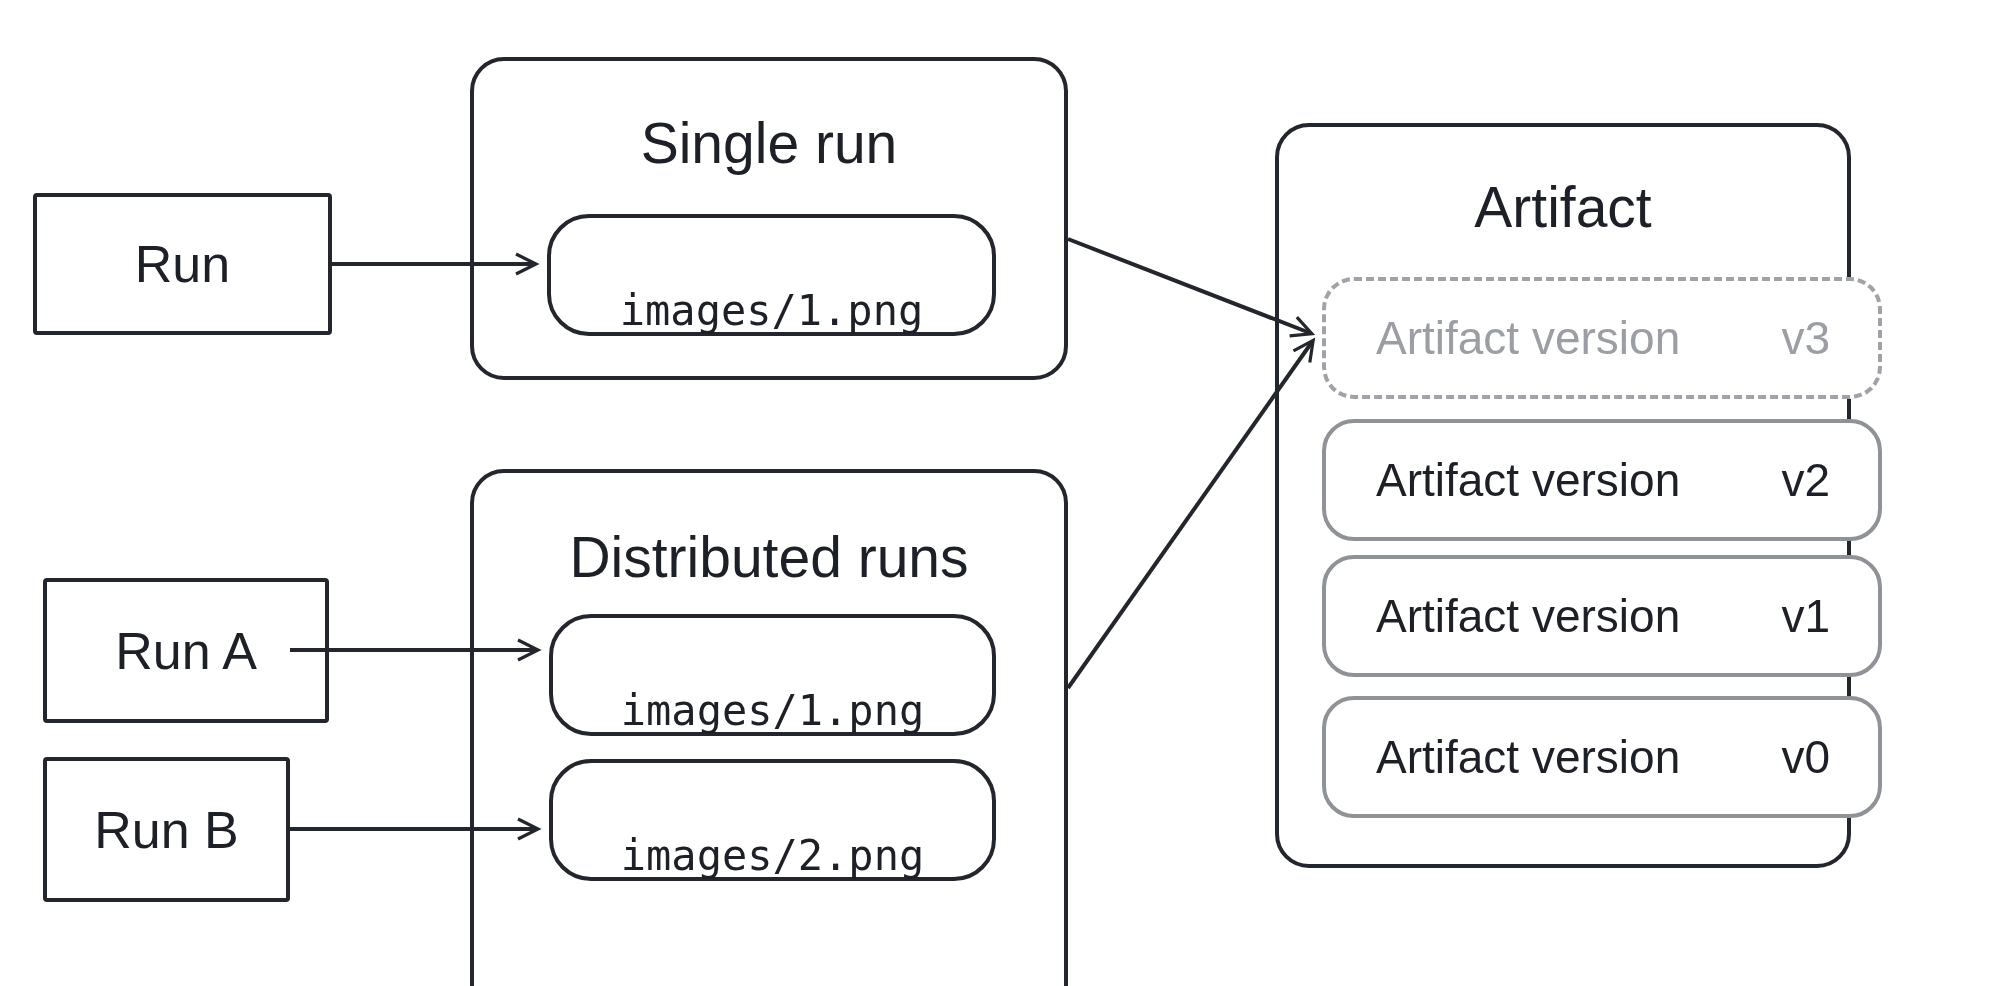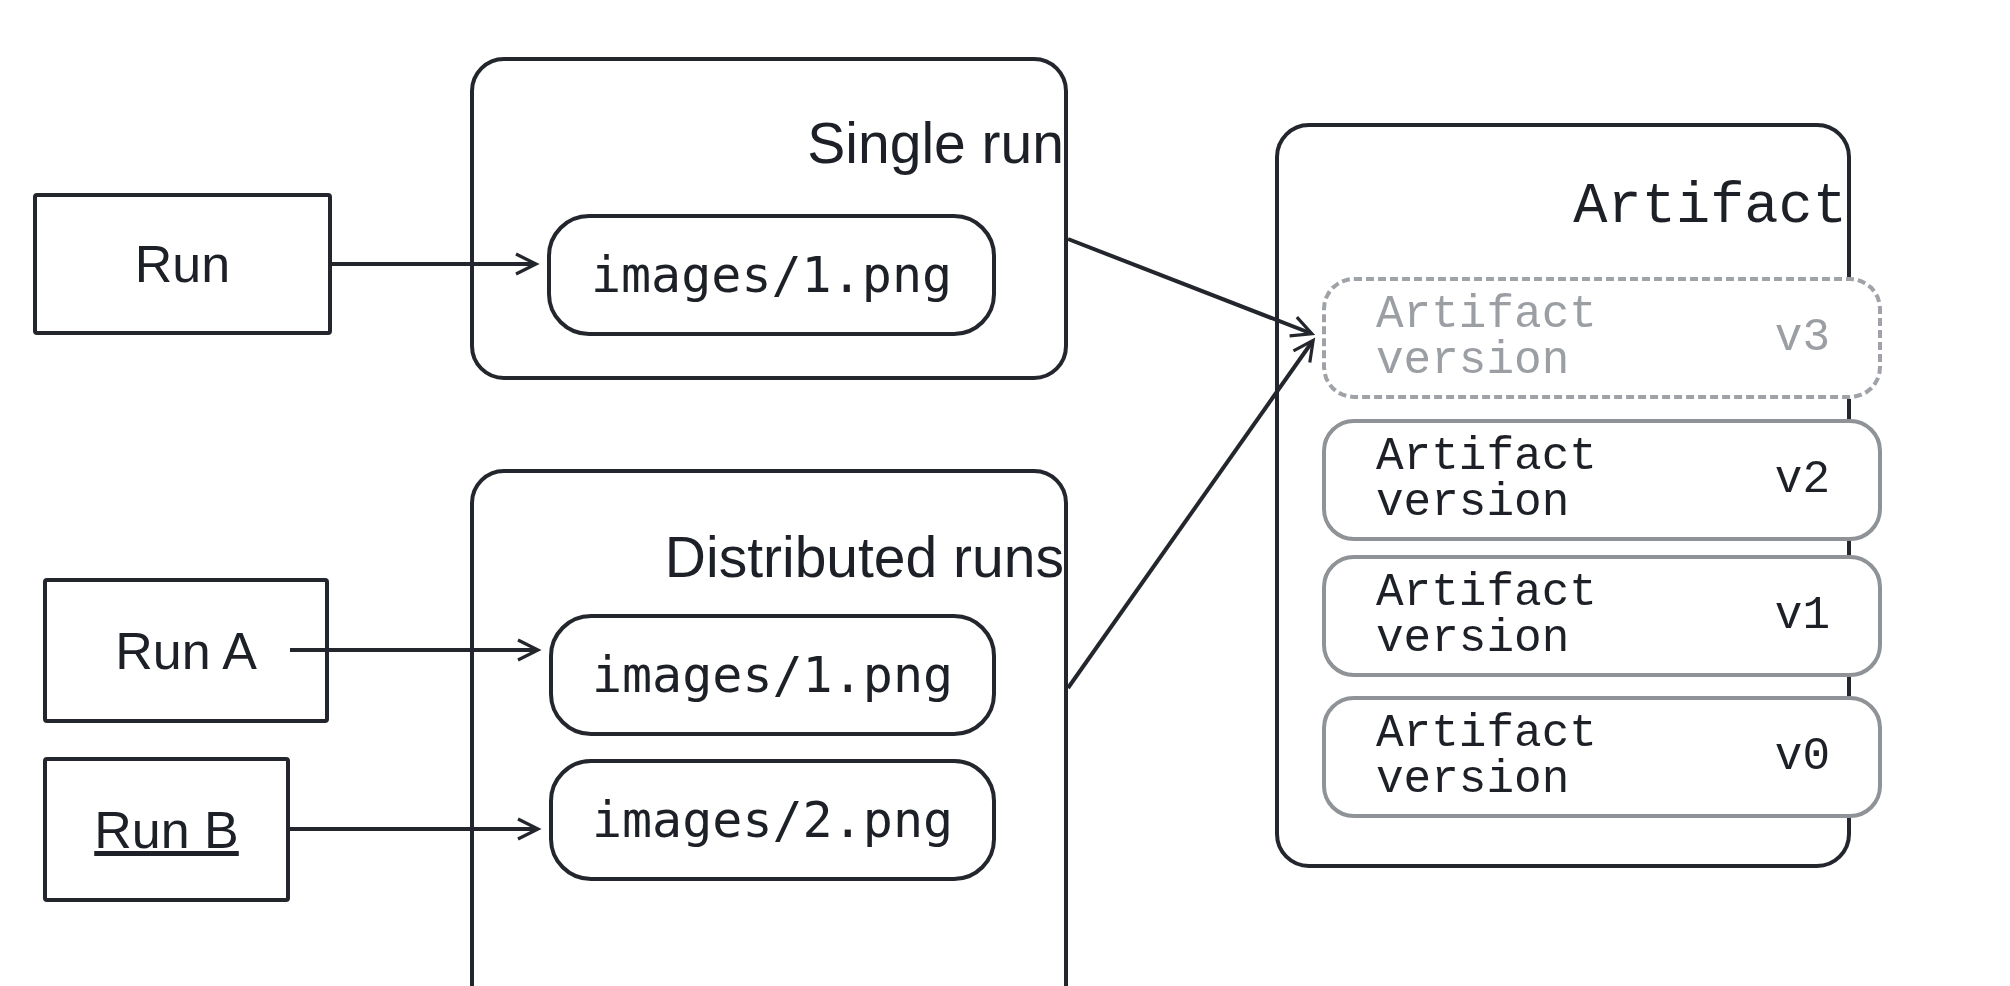--- a/index.html
+++ b/index.html
@@ -14,38 +14,38 @@
     font-family:"Liberation Sans","DejaVu Sans",sans-serif;color:var(--text-dark);}
   #canvas{position:relative;width:2010px;height:986px;background:#ffffff;}
 
   .node{position:absolute;background:#ffffff;border:4px solid var(--dark);}
 
   
   .run-node{border-radius:4px;display:flex;align-items:center;justify-content:center;
     font-size:52px;line-height:1;}
   #run  {left:33px; top:193px; width:299px; height:142px;}
   #run-a{left:43px; top:578px; width:286px; height:145px;}
-  #run-b{left:43px; top:757px; width:247px; height:145px;text-decoration:underline;}
+  #run-b{left:43px; top:757px; width:247px; height:145px;}
 
   
   .group{border-radius:34px;}
   #single-run      {left:470px; top:57px;  width:598px; height:323px;}
   #distributed-runs{left:470px; top:469px; width:598px; height:594px;}
-  #artifact        {left:1275px;top:123px; width:576px; height:745px;font-family:Liberation Mono, monospace;}
+  #artifact        {left:1275px;top:123px; width:576px; height:745px;}
 
-  .group-title{position:absolute;left:0;right:0;text-align:right;
+  .group-title{position:absolute;left:0;right:0;text-align:center;
     font-size:57px;line-height:1;color:var(--text-dark);}
   #single-run .group-title{top:54px;}
   #distributed-runs .group-title{top:56px;}
   #artifact .group-title{top:52px;}
 
   
   .file-box{position:absolute;background:#fff;border:4px solid var(--dark);border-radius:42px;
-    display:flex;align-items:center;justify-content:center;
-    font-family:"DejaVu Sans Mono","Liberation Mono",monospace;font-size:50px;line-height:1;}
+    display:flex;align-items:flex-end;justify-content:center;
+    font-family:"DejaVu Sans Mono","Liberation Mono",monospace;font-size:42px;line-height:1;}
   #single-file {left:73px; top:153px; width:449px; height:122px;}
   #dist-file-1 {left:75px; top:141px; width:447px; height:122px;}
   #dist-file-2 {left:75px; top:278px; width:447px; height:122px;margin-top:8px;}
 
   
   .version-row{position:absolute;left:43px;width:560px;height:122px;background:#fff;
     border:4px solid var(--gray-border);border-radius:32px;
     display:flex;align-items:center;justify-content:space-between;
     padding:0 48px 0 50px;font-size:46px;line-height:1;color:var(--text-dark);}
   .version-row.pending{border:4px dashed var(--dash-border);color:var(--gray-text);}

